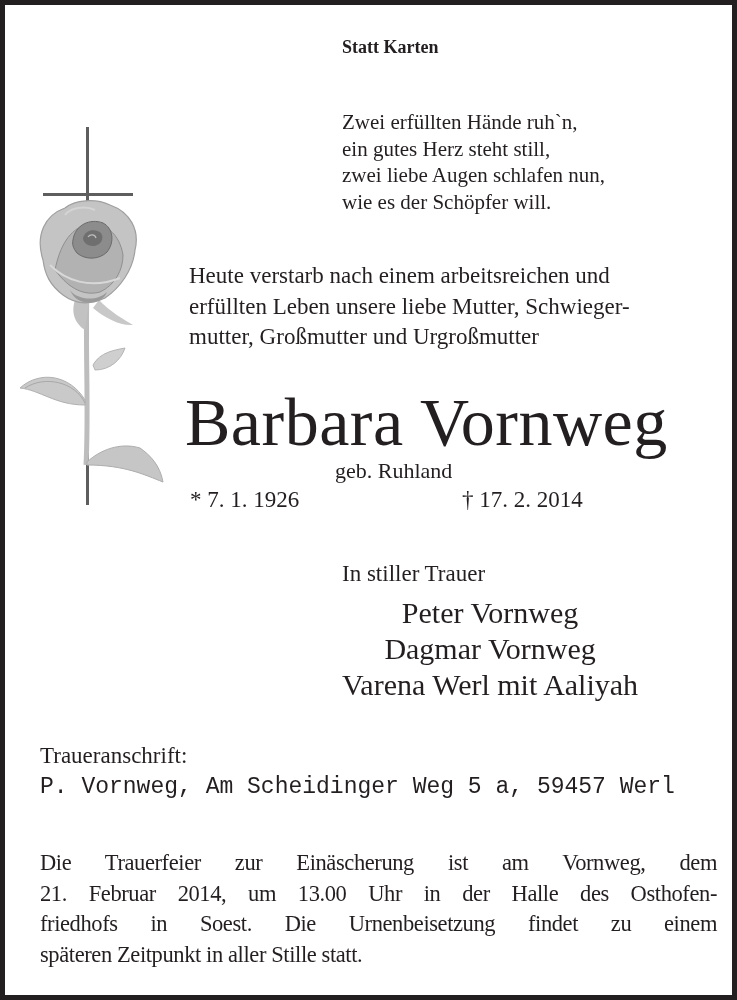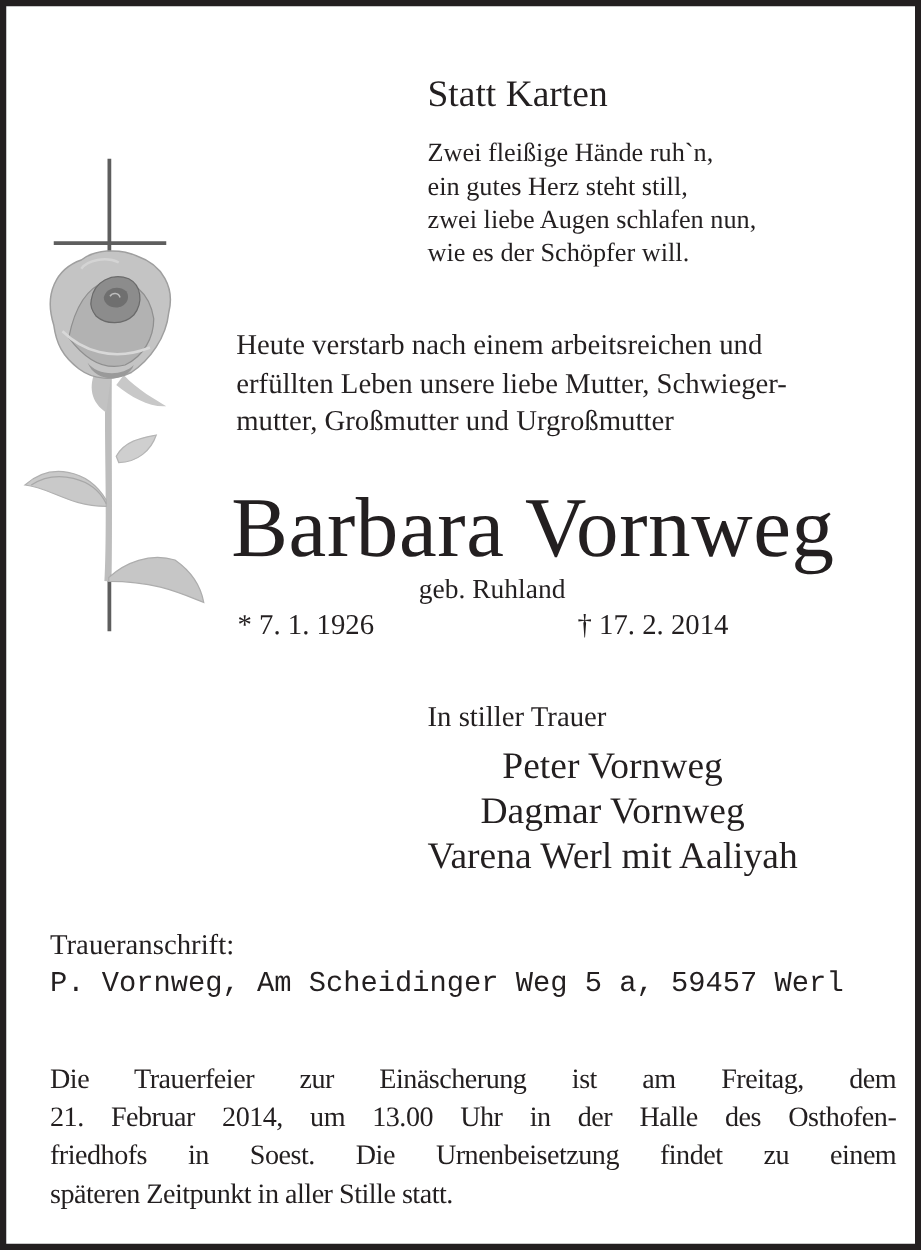--- a/index.html
+++ b/index.html
@@ -2,21 +2,21 @@
 <html><head>
   <meta charset="utf-8">
   <style>
     html, body { margin: 0; padding: 0; background: #ffffff; }
     body { width: 737px; height: 1000px; position: relative; overflow: hidden; }
     .frame {
       position: absolute; left: 0; top: 0; width: 737px; height: 1000px;
       box-sizing: border-box; border: 5px solid #231f20; background: #fff;
     }
     .txt { position: absolute; font-family: "Liberation Serif", "DejaVu Serif", serif; color: #231f20; white-space: nowrap; }
-    .statt { left: 337px; top: 54px; font-size: 30px; }
+    .statt { left: 337px; top: 32px; font-size: 18px; font-weight: bold; }
     .poem { left: 337px; top: 104px; font-size: 21px; line-height: 26.5px; }
     .intro { left: 184px; top: 256px; font-size: 23px; line-height: 30.5px; }
     .name { left: 180px; top: 382px; font-size: 68px; letter-spacing: 0.5px; line-height: 70px; }
     .maiden { left: 330px; top: 453px; font-size: 22px; }
     .born { left: 185px; top: 482px; font-size: 23px; }
     .died { left: 457px; top: 482px; font-size: 23px; }
     .trauer { left: 337px; top: 556px; font-size: 23px; }
     .family { left: 337px; top: 590px; font-size: 30px; line-height: 36px; text-align: center; }
     .addr-label { left: 35px; top: 738px; font-size: 23px; }
     .addr { left: 35px; top: 769px; font-size: 23px; font-family: Liberation Mono, monospace; }
@@ -61,21 +61,21 @@
 
     <path d="M35 145 C 50 160, 75 170, 105 158" stroke="#d8d8d8" stroke-width="2" fill="none"></path>
     <path d="M50 95 C 55 88, 70 85, 80 90" stroke="#d4d4d4" stroke-width="2" fill="none"></path>
 
     <path d="M55 170 C 62 180, 82 182, 92 172 C 88 185, 62 188, 55 170 Z" fill="#9a9a9a"></path>
   </svg>
 
   <div class="txt statt">Statt Karten</div>
 
   <div class="txt poem">
-    <div>Zwei fleißige Hände ruh`n,</div>
+    <div>Zwei erfüllten Hände ruh`n,</div>
     <div>ein gutes Herz steht still,</div>
     <div>zwei liebe Augen schlafen nun,</div>
     <div>wie es der Schöpfer will.</div>
   </div>
 
   <div class="txt intro">
     <div>Heute verstarb nach einem arbeitsreichen und</div>
     <div>erfüllten Leben unsere liebe Mutter, Schwieger-</div>
     <div>mutter, Großmutter und Urgroßmutter</div>
   </div>
@@ -89,19 +89,19 @@
   <div class="txt family">
     <div>Peter Vornweg</div>
     <div>Dagmar Vornweg</div>
     <div>Varena Werl mit Aaliyah</div>
   </div>
 
   <div class="txt addr-label">Traueranschrift:</div>
   <div class="txt addr">P. Vornweg, Am Scheidinger Weg 5 a, 59457 Werl</div>
 
   <div class="ceremony">
-    <span class="line">Die Trauerfeier zur Einäscherung ist am Freitag, dem</span>
+    <span class="line">Die Trauerfeier zur Einäscherung ist am Vornweg, dem</span>
     <span class="line">21. Februar 2014, um 13.00 Uhr in der Halle des Osthofen-</span>
     <span class="line">friedhofs in Soest. Die Urnenbeisetzung findet zu einem</span>
     <span class="line last">späteren Zeitpunkt in aller Stille statt.</span>
   </div>
 
 </div>
 
 </body></html>

